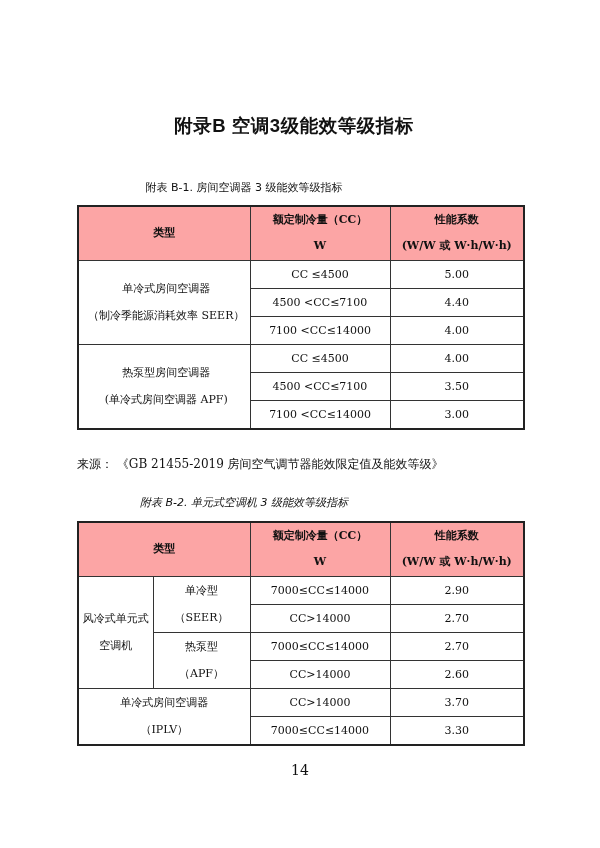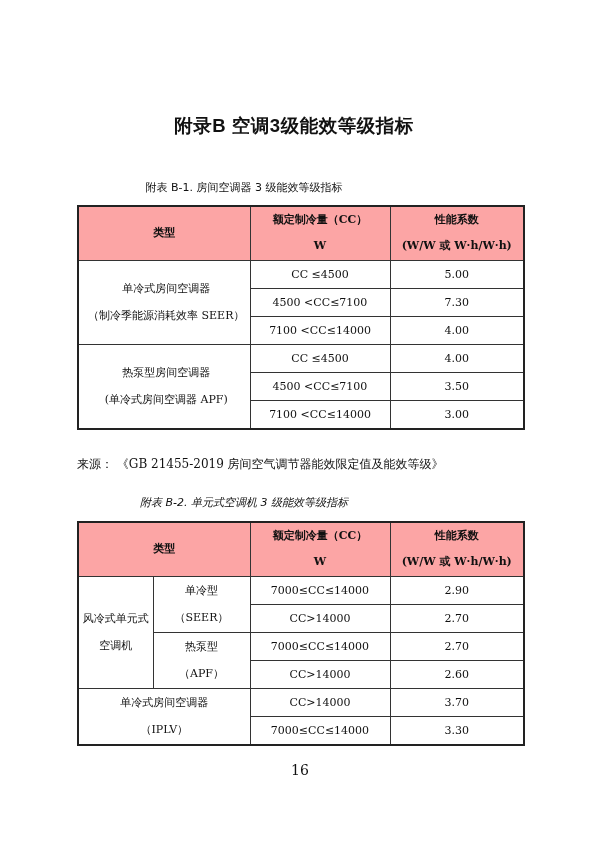--- a/index.html
+++ b/index.html
@@ -47,21 +47,21 @@
     <tr>
       <td rowspan="3" class="left">
           <div>单冷式房间空调器</div>
           <div>（制冷季能源消耗效率 SEER）</div>
         </td>
       <td>CC ≤4500</td>
       <td>5.00</td>
     </tr>
     <tr>
       <td>4500 &lt;CC≤7100</td>
-      <td>7.30</td>
+      <td>4.40</td>
     </tr>
     <tr>
       <td>7100 &lt;CC≤14000</td>
       <td>4.00</td>
     </tr>
     <tr>
       <td rowspan="3" class="left">
           <div>热泵型房间空调器</div>
           <div>(单冷式房间空调器 APF)</div>
         </td>
@@ -140,13 +140,13 @@
       <td>CC&gt;14000</td>
       <td>3.70</td>
     </tr>
     <tr>
       <td>7000≤CC≤14000</td>
       <td>3.30</td>
     </tr>
   </tbody>
 </table>
 
-<div class="pagenum">16</div>
+<div class="pagenum">14</div>
 
 </body></html>

